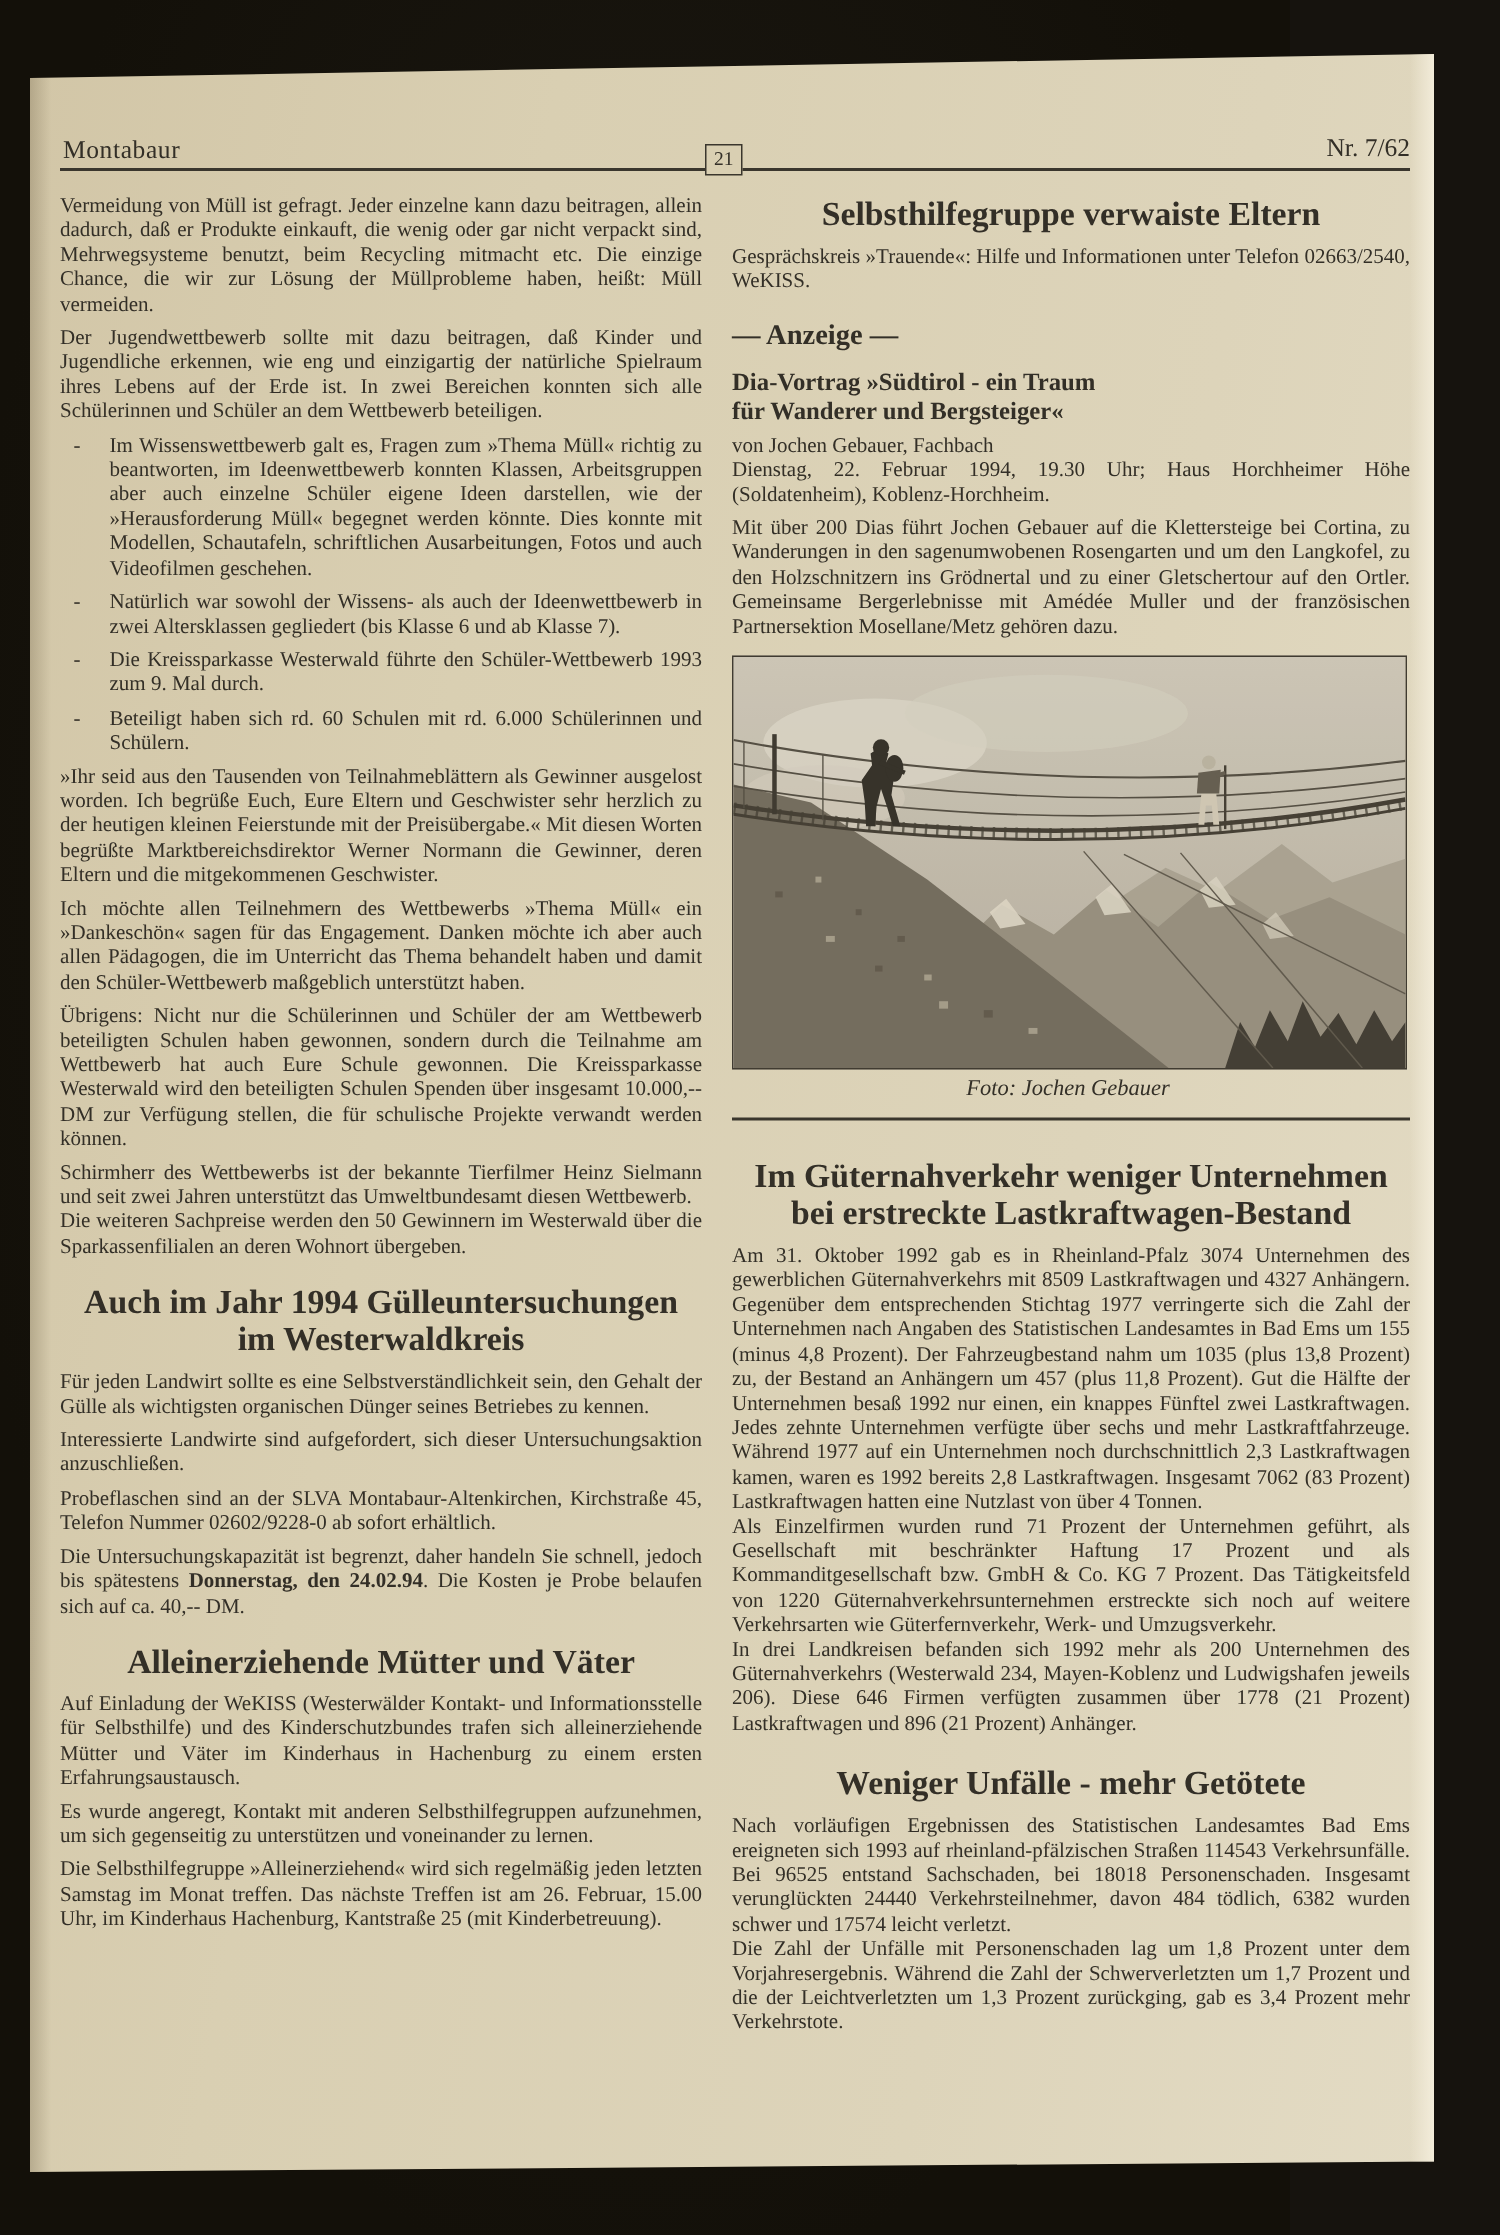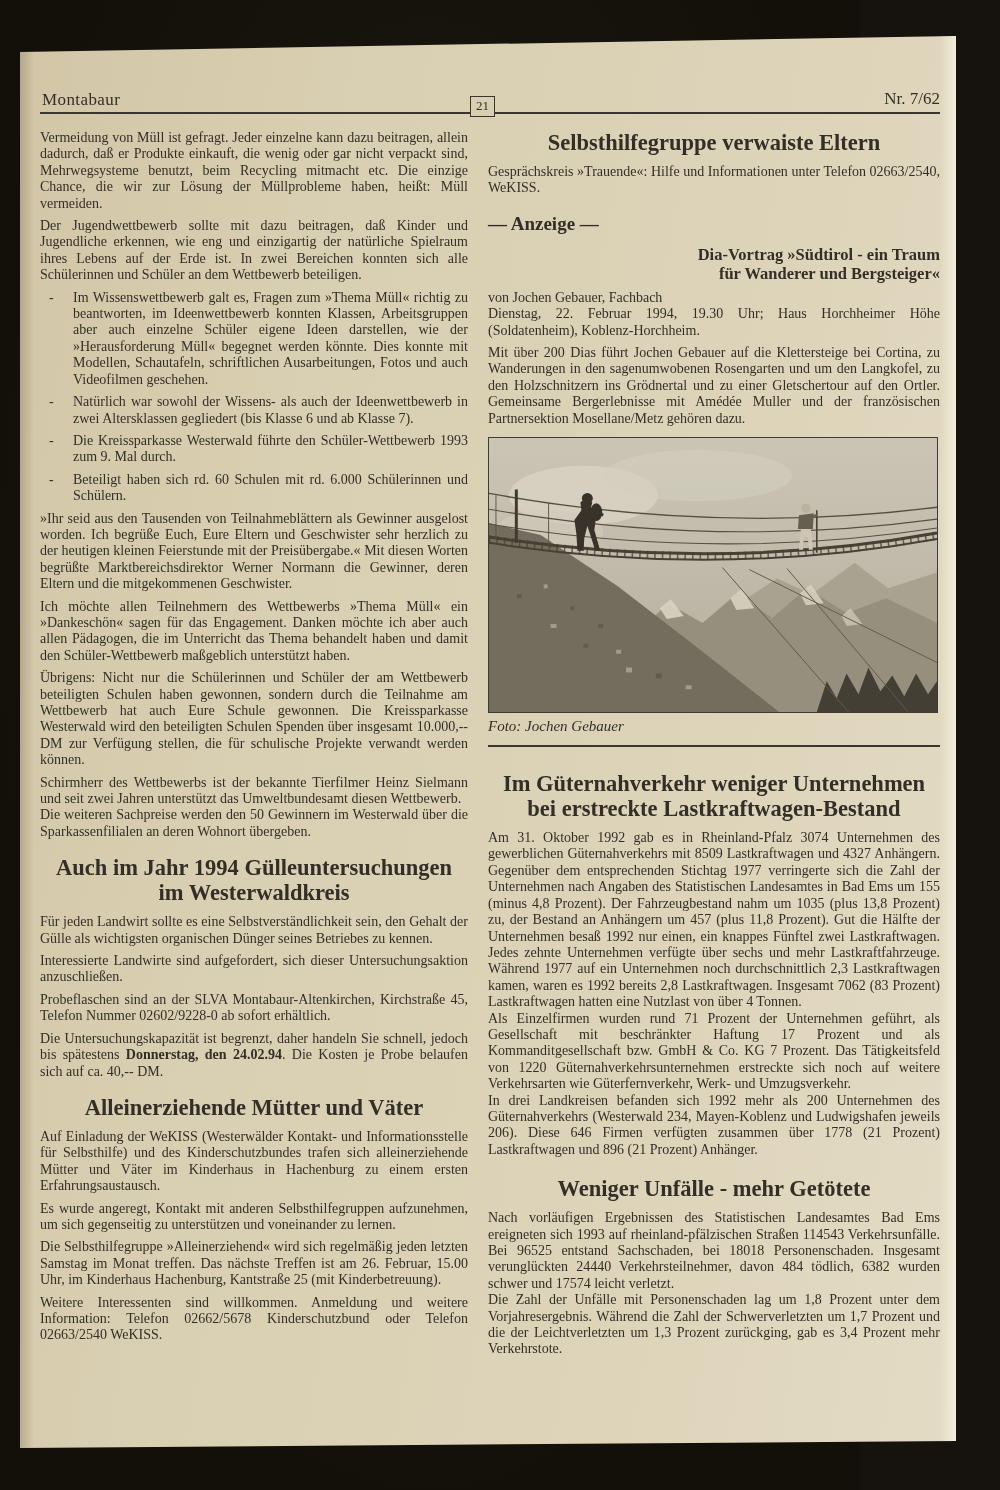--- a/index.html
+++ b/index.html
@@ -25,26 +25,26 @@
   .cols{display:flex;gap:20px;margin-top:8px;}
   .col-l{width:428px;flex:none;}
   .col-r{width:452px;flex:none;}
   p{margin:0;text-align:justify;font-size:14px;line-height:16.4px;}
   .mt{margin-top:6px;}
   .bullet{position:relative;padding-left:33px;margin-top:6px;text-align:justify;
     font-size:14px;line-height:16.4px;}
   .bullet .dash{position:absolute;left:9px;top:0;}
   .h-big{font-weight:bold;text-align:center;font-size:22.5px;line-height:25px;margin:0;}
   .h-wrap{margin:15px 0 9px;}
-  .h-sub{font-weight:bold;text-align:right;font-size:16.5px;line-height:19.5px;margin:0;}
+  .h-sub{font-weight:bold;text-align:left;font-size:16.5px;line-height:19.5px;margin:0;}
   .anzeige{text-align:left;font-weight:bold;font-size:19px;margin:16px 30px 10px 0;}
   .photo-frame{margin-top:10px;border:1.6px solid #403b31;box-shadow:inset 0 0 0 2px #d9cfb2;
     width:448px;height:274px;background:#bdb7a8;}
   .photo-frame svg{display:block;width:100%;height:100%;}
-  .caption{text-align:left;font-style:italic;font-size:15px;margin:5px 4px 0 0;}
+  .caption{text-align:center;font-style:italic;font-size:15px;margin:5px 4px 0 0;}
   .rule{border:none;border-top:2px solid #3a362d;margin:10px 0 0;}
   .sp8{height:8px;}
 </style>
 </head>
 <body>
 
 <div class="stage">
   <div class="paper">
     <div class="content">
 
@@ -92,21 +92,20 @@
           <p class="mt">Interessierte Landwirte sind aufgefordert, sich dieser Untersuchungsaktion anzuschließen.</p>
           <p class="mt">Probeflaschen sind an der SLVA Montabaur-Altenkirchen, Kirchstraße 45, Telefon Nummer 02602/9228-0 ab sofort erhältlich.</p>
           <p class="mt"><span>Die Untersuchungskapazität ist begrenzt, daher handeln Sie schnell, jedoch bis spätestens </span><b>Donnerstag, den 24.02.94</b><span>. Die Kosten je Probe belaufen sich auf ca. 40,-- DM.</span></p>
 
           <div class="h-wrap">
             <div class="h-big">Alleinerziehende Mütter und Väter</div>
           </div>
           <p>Auf Einladung der WeKISS (Westerwälder Kontakt- und Informationsstelle für Selbsthilfe) und des Kinderschutzbundes trafen sich alleinerziehende Mütter und Väter im Kinderhaus in Hachenburg zu einem ersten Erfahrungsaustausch.</p>
           <p class="mt">Es wurde angeregt, Kontakt mit anderen Selbsthilfegruppen aufzunehmen, um sich gegenseitig zu unterstützen und voneinander zu lernen.</p>
           <p class="mt">Die Selbsthilfegruppe »Alleinerziehend« wird sich regelmäßig jeden letzten Samstag im Monat treffen. Das nächste Treffen ist am 26. Februar, 15.00 Uhr, im Kinderhaus Hachenburg, Kantstraße 25 (mit Kinderbetreuung).</p>
-          <p class="mt">Weitere Interessenten sind willkommen. Anmeldung und weitere Information: Telefon 02662/5678 Kinderschutzbund oder Telefon 02663/2540 WeKISS.</p>
         </div>
 
         <div class="col-r">
           <div class="h-wrap" style="margin-top:8px">
             <div class="h-big">Selbsthilfegruppe verwaiste Eltern</div>
           </div>
           <p>Gesprächskreis »Trauende«: Hilfe und Informationen unter Telefon 02663/2540, WeKISS.</p>
 
           <div class="anzeige">— Anzeige —</div>
 

